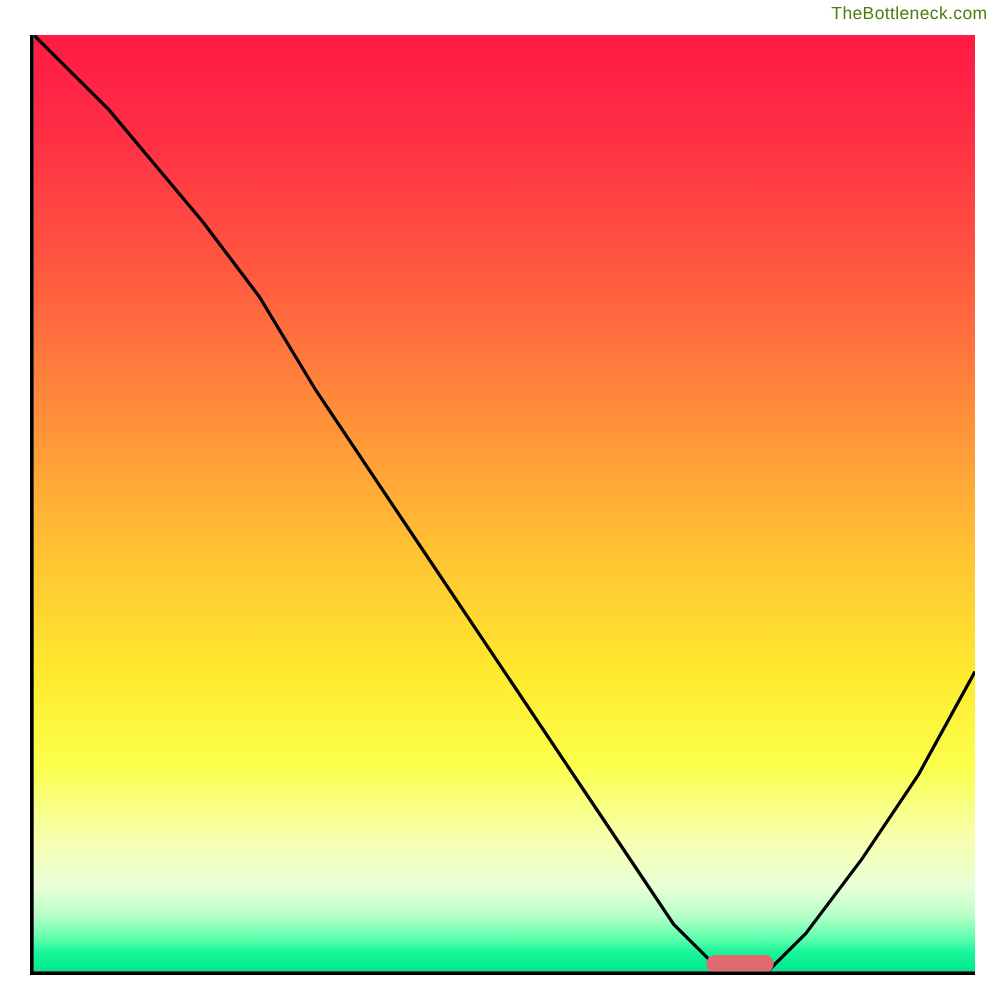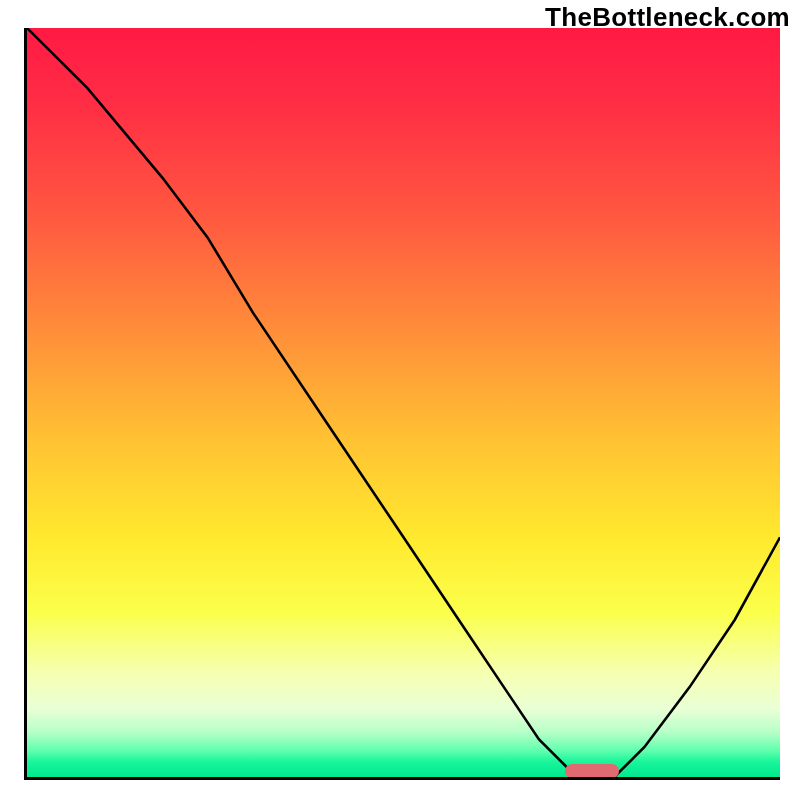--- a/index.html
+++ b/index.html
@@ -1,17 +1,17 @@
 <!DOCTYPE html>
 <html><head>
 <meta charset="utf-8">
 <style>
   html,body{margin:0;padding:0;width:800px;height:800px;background:#fff;font-family:Arial,Helvetica,sans-serif}
   .wrap{position:relative;width:800px;height:800px}
-  .attribution{position:absolute;top:2px;right:10px;font-size:26px;font-weight:700;color:#000000;letter-spacing:.3px}
+  .attribution{position:absolute;top:2px;right:10px;font-size:14px;font-weight:400;color:#4d7c0f;letter-spacing:.3px}
   .plot{position:absolute;left:24px;top:28px;width:756px;height:752px;border-left:3px solid #000;border-bottom:3px solid #000;box-sizing:border-box;overflow:hidden}
   .gradient{position:absolute;inset:0;background:linear-gradient(to bottom,
       #ff1a44 0%,
       #ff2d45 10%,
       #ff5840 25%,
       #ff8c3a 40%,
       #ffc233 55%,
       #ffe92e 68%,
       #fbff4b 78%,
       #f6ffb0 86%,

